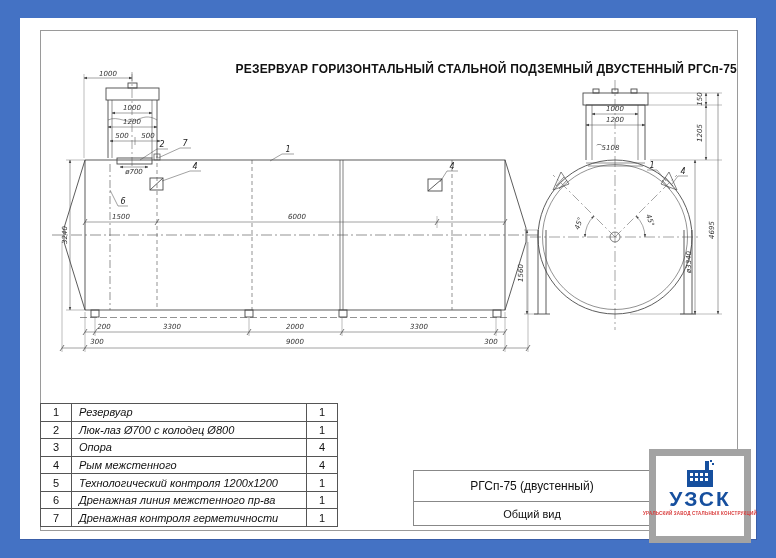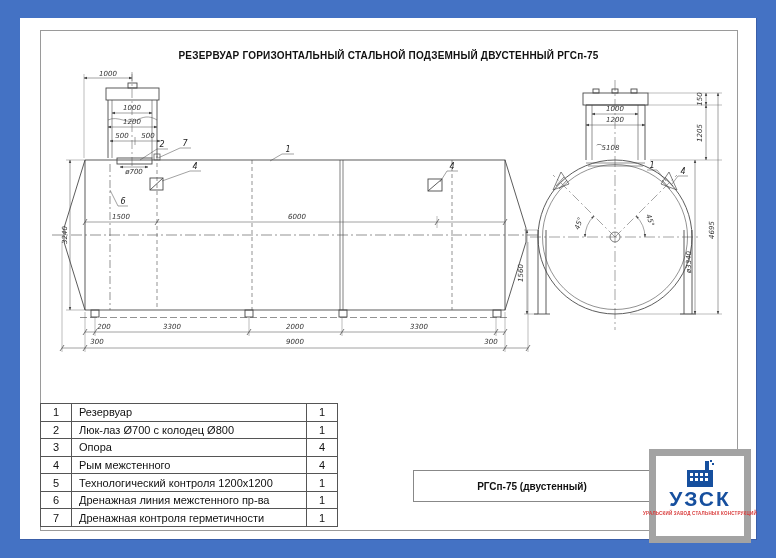--- a/index.html
+++ b/index.html
@@ -11,44 +11,44 @@
   }
   .sheet{
     position:absolute;left:20px;top:18px;width:737px;height:522px;
     background:#ffffff;box-shadow:inset -1px -1px 0 #3a5ea8;
   }
   .frame{
     position:absolute;left:40px;top:30px;width:696px;height:499px;
     border:1px solid #9a9a9a;
   }
   .page-title{
-    position:absolute;left:40px;top:50px;width:697px;
-    text-align:center;font-size:10px;font-weight:bold;color:#111;
+    position:absolute;left:40px;top:62px;width:697px;
+    text-align:right;font-size:12px;font-weight:bold;color:#111;
     letter-spacing:0.2px;
   }
   svg text{font-family:"DejaVu Sans",sans-serif;}
   .dim{font-size:7px;font-style:italic;fill:#333;text-anchor:middle;}
   .callout{font-size:8px;font-style:italic;fill:#222;text-anchor:middle;}
   .parts-table{
     position:absolute;left:40px;top:403px;width:283px;height:124px;
     border-collapse:collapse;table-layout:fixed;
   }
   .parts-table td{
     border:1px solid #555;font-size:11px;color:#111;
     height:16px;padding:0 2px;overflow:hidden;white-space:nowrap;
   }
   .parts-table td.num{width:26px;text-align:center;}
-  .parts-table td.name{width:225px;padding-left:7px;}
+  .parts-table td.name{width:225px;padding-left:7px;font-style:italic;}
   .parts-table td.qty{width:26px;text-align:center;}
   .title-block{
     position:absolute;left:413px;top:470px;width:238px;
     border-collapse:collapse;table-layout:fixed;
   }
   .title-block td{border:1px solid #888;text-align:center;color:#111;}
-  .title-block .model{height:28px;font-size:10px;font-weight:bold;}
+  .title-block .model{height:28px;font-size:12px;font-weight:normal;}
   .title-block .view{height:21px;font-size:11px;}
   .logo-box{
     position:absolute;left:649px;top:449px;width:88px;height:80px;
     border:7px solid #a3a3a3;background:#fff;
     display:flex;flex-direction:column;align-items:center;justify-content:flex-start;
   }
   .logo-name{
     font-size:21px;font-weight:bold;color:#164f9e;letter-spacing:2px;
     line-height:20px;margin-top:1px;
   }
@@ -308,20 +308,23 @@
       <td class="qty">1</td>
     </tr>
   </tbody>
 </table>
 
 <table class="title-block">
   <tbody>
     <tr>
         <td class="model">РГСп-75 (двустенный)</td>
       </tr>
+    <tr>
+        <td class="view">Общий вид</td>
+      </tr>
   </tbody>
 </table>
 
 <div class="logo-box">
   <svg width="34" height="28" viewBox="0 0 34 28" style="margin-top:4px;">
     <g fill="#164f9e">
       <rect x="22" y="1" width="4" height="9"></rect>
       <path d="M27,0 h2 v2 h-2 z M29,3 h2 v2 h-2 z"></path>
       <path d="M4,10 h26 v17 h-26 z"></path>
     </g>

